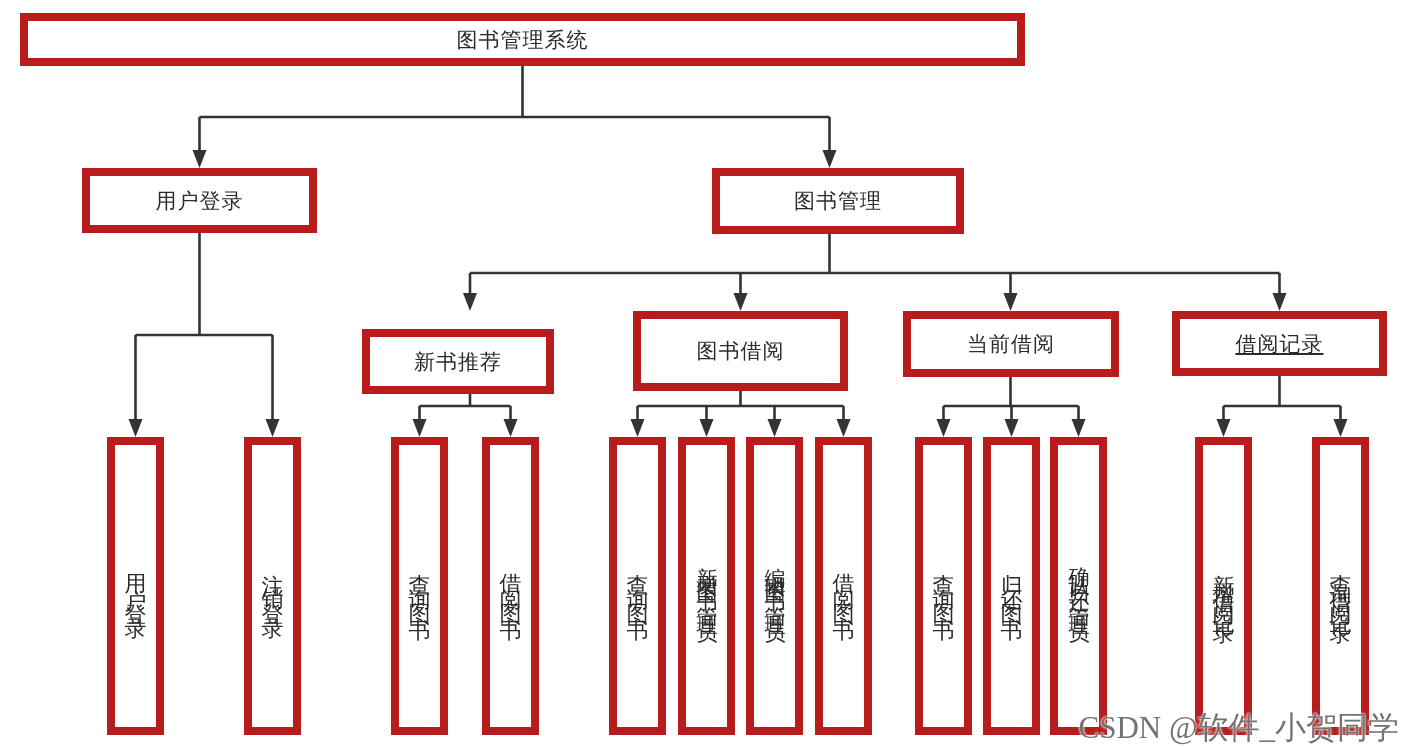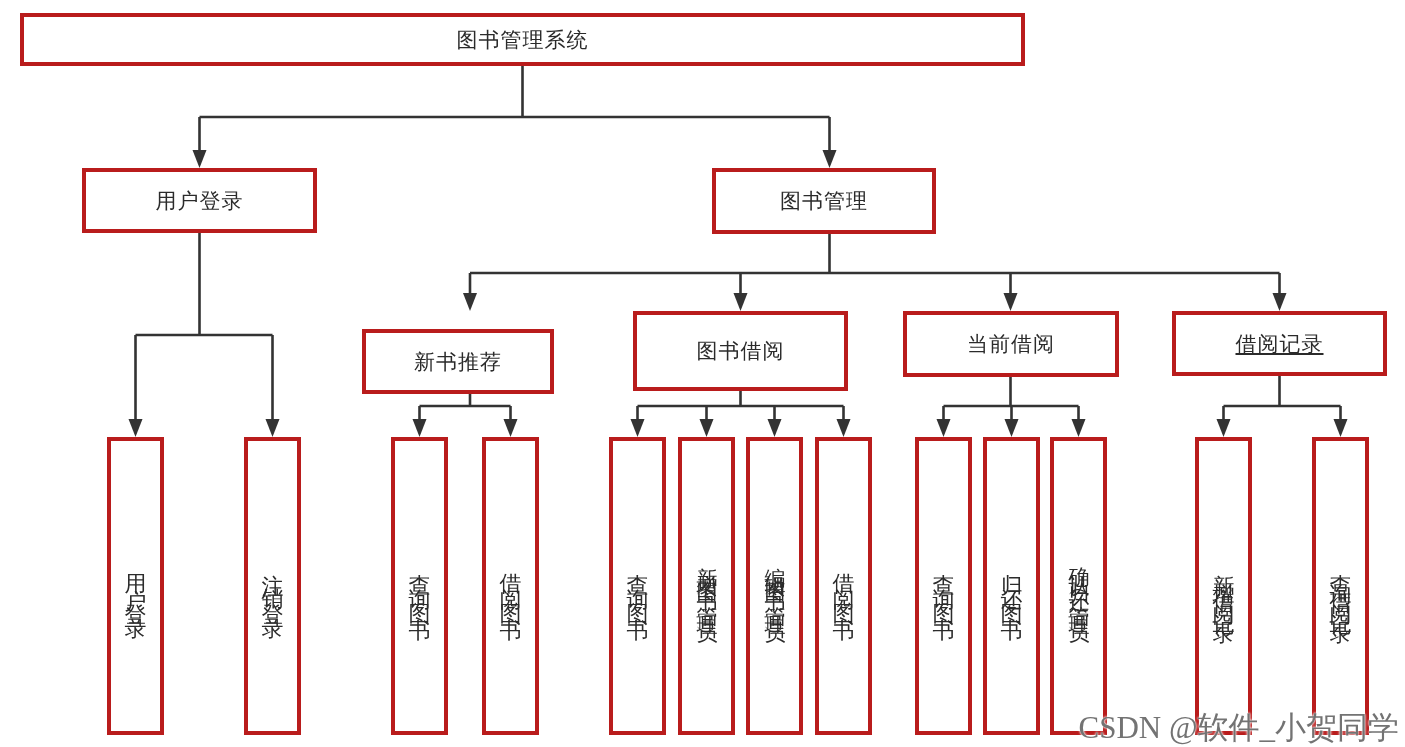--- a/index.html
+++ b/index.html
@@ -7,21 +7,21 @@
     position:relative;
     width:1405px;height:747px;
     background:#ffffff;
     font-family:"DejaVu Sans","Liberation Sans",sans-serif;
     overflow:hidden;
   }
   svg.connectors{position:absolute;left:0;top:0;width:1405px;height:747px;}
   .box{
     position:absolute;
     box-sizing:border-box;
-    border:4px solid #b91c1c;
+    border:8px solid #b91c1c;
     background:#ffffff;
     display:flex;align-items:center;justify-content:center;
     color:#2b2b2b;
   }
   .hbox{font-size:21px;letter-spacing:1px;white-space:nowrap;}
   .leaf{width:57px;top:437px;height:298px;}
   .leaf .vtext{
     writing-mode:vertical-rl;
     text-orientation:mixed;
     font-size:22px;
@@ -86,21 +86,21 @@
     </g>
   </svg>
 
   <div class="box hbox" style="left:20px;top:13px;width:1005px;height:53px;">
     <span>图书管理系统</span>
   </div>
 
   <div class="box hbox" style="left:82px;top:168px;width:235px;height:65px;">
     <span>用户登录</span>
   </div>
-  <div class="box hbox" style="left:712px;top:168px;width:224px;height:66px;">
+  <div class="box hbox" style="left:712px;top:168px;width:252px;height:66px;">
     <span>图书管理</span>
   </div>
 
   <div class="box hbox" style="left:362px;top:329px;width:192px;height:65px;">
     <span>新书推荐</span>
   </div>
   <div class="box hbox" style="left:633px;top:311px;width:215px;height:80px;">
     <span>图书借阅</span>
   </div>
   <div class="box hbox" style="left:903px;top:311px;width:216px;height:66px;">

